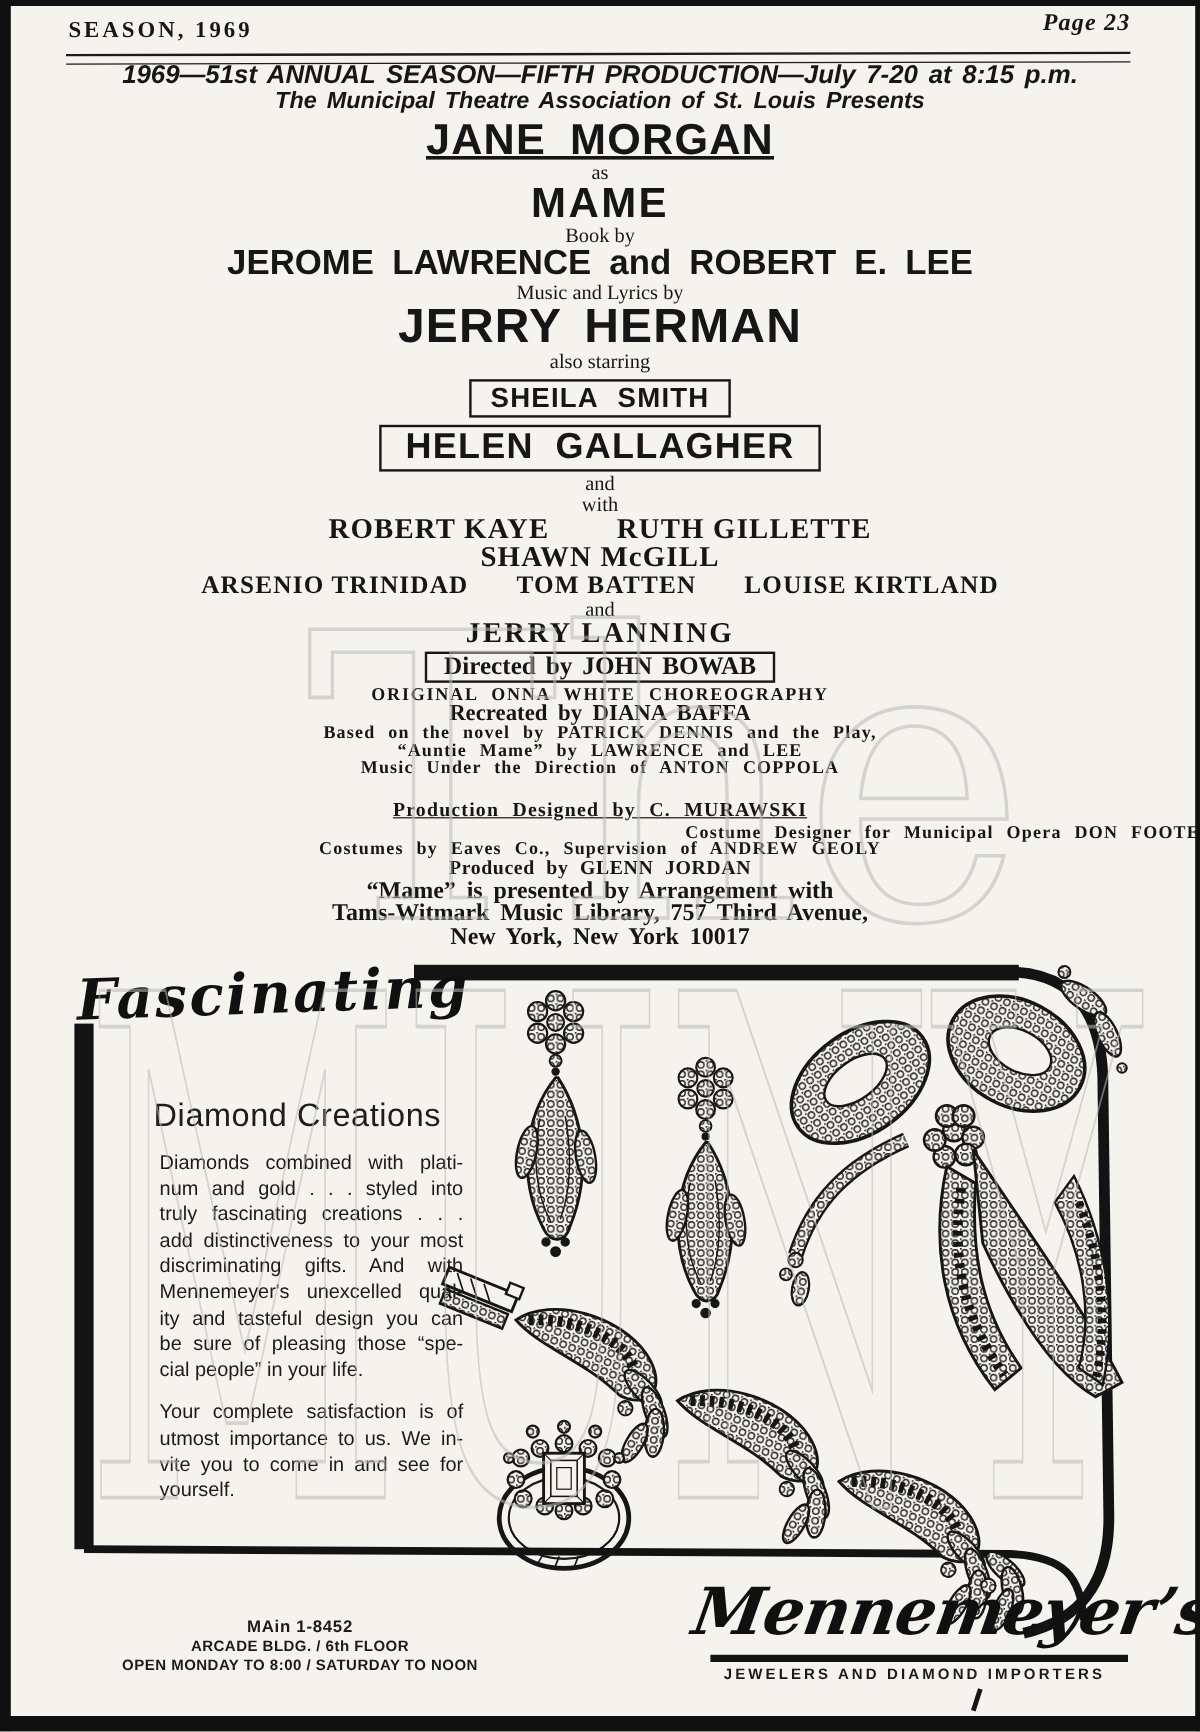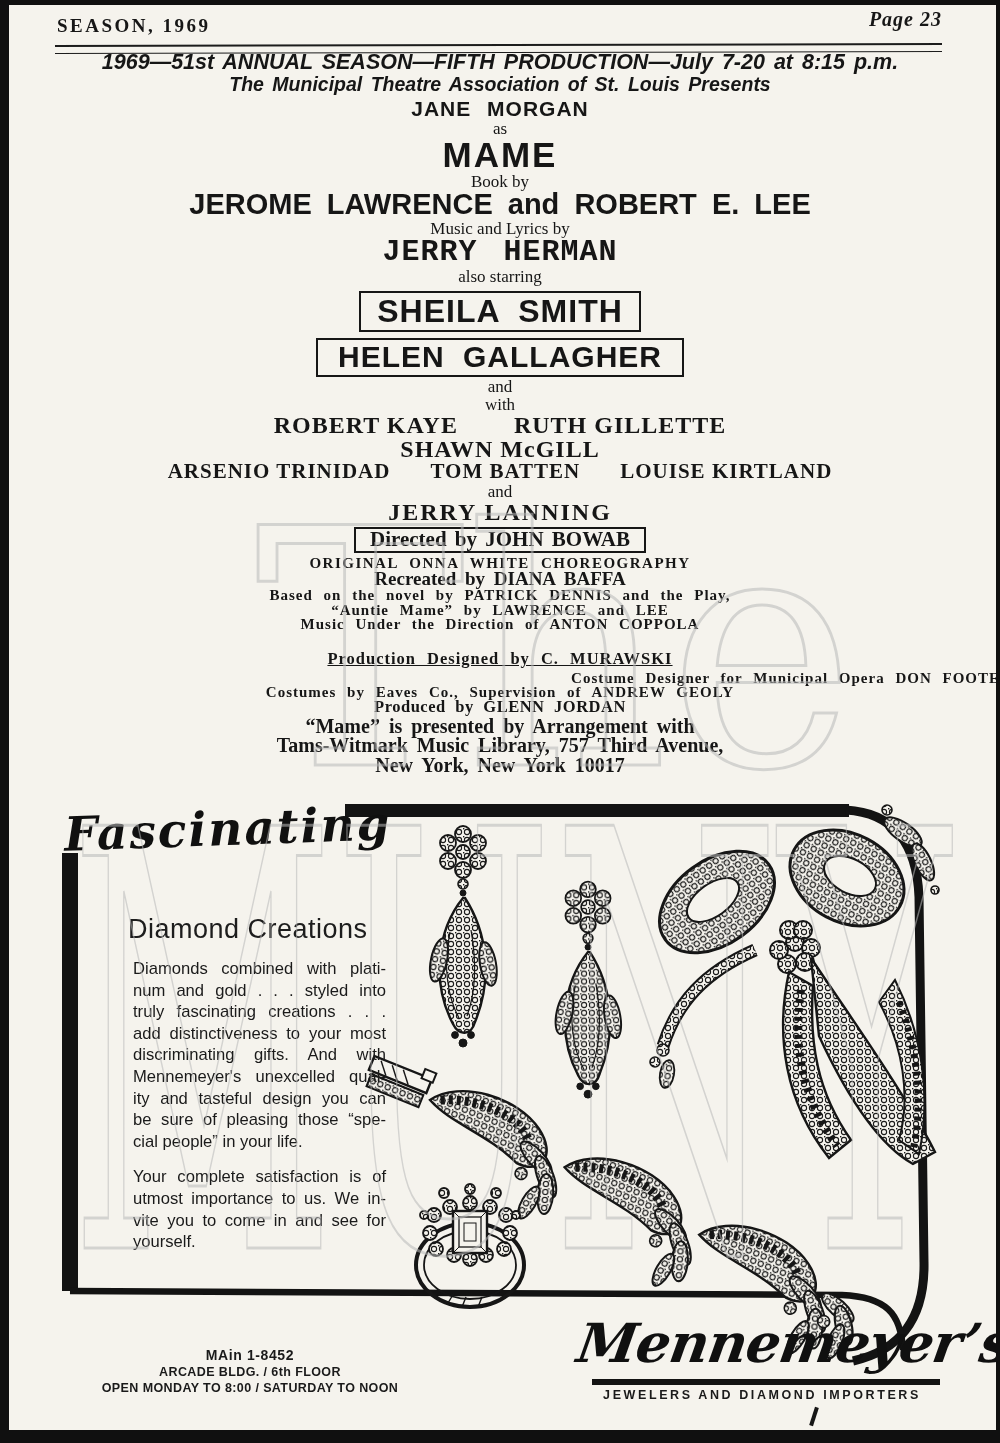--- a/index.html
+++ b/index.html
@@ -19,28 +19,28 @@
   .hdr-rule{position:absolute;left:55px;right:58px;top:44px;height:6px;
             border-top:2.5px solid #1c1c1c;border-bottom:1.5px solid #1c1c1c;
             transform:rotate(-0.12deg);z-index:3;}
   
   .billing{position:absolute;left:0;right:0;top:52px;text-align:center;line-height:1.0;z-index:3;}
   .l-season{font-family:"Liberation Sans",sans-serif;font-style:italic;font-weight:700;
             font-size:21.5px;word-spacing:3px;}
   .l-presenter{font-family:"Liberation Sans",sans-serif;font-style:italic;font-weight:700;
                font-size:19.5px;word-spacing:3px;margin-top:1px;}
   .heavy{font-family:"Liberation Sans",sans-serif;font-weight:700;}
-  .l-star{font-size:21px;letter-spacing:1px;word-spacing:9px;margin-top:4px;}
+  .l-star{font-size:36px;letter-spacing:1px;word-spacing:9px;margin-top:4px;text-decoration:underline;}
   .l-small{font-family:"Liberation Serif",serif;font-size:17px;margin-top:1px;}
   .l-title{font-size:35px;letter-spacing:2px;}
   .l-authors{font-size:29px;word-spacing:7px;}
-  .l-composer{font-size:30px;letter-spacing:1px;word-spacing:7px;font-family:Liberation Mono, monospace;}
+  .l-composer{font-size:40px;letter-spacing:1px;word-spacing:7px;}
   .boxrow{margin-top:6px;}
   .boxed{display:inline-block;border:2.5px solid #161616;padding:2px 16px 3px;
-         font-family:"Liberation Sans",sans-serif;font-weight:700;font-size:32px;
+         font-family:"Liberation Sans",sans-serif;font-weight:700;font-size:23px;
          letter-spacing:1px;word-spacing:9px;}
   .boxed2{font-size:30px;padding:2px 20px 3px;}
   .l-herlihy{font-size:29px;word-spacing:8px;}
   .scaps{font-family:"Liberation Serif",serif;font-weight:700;font-size:24px;letter-spacing:1px;}
   .scaps .nm{margin:0 28px;}
   .row3{font-size:21px;}
   .row3 .nm{margin:0 20px;}
   .l-lanning{font-family:"Liberation Serif",serif;font-weight:700;font-size:24px;letter-spacing:2px;}
   .dirrow{margin-top:3px;}
   .dirbox{display:inline-block;border:2px solid #161616;padding:0px 14px 1px;

